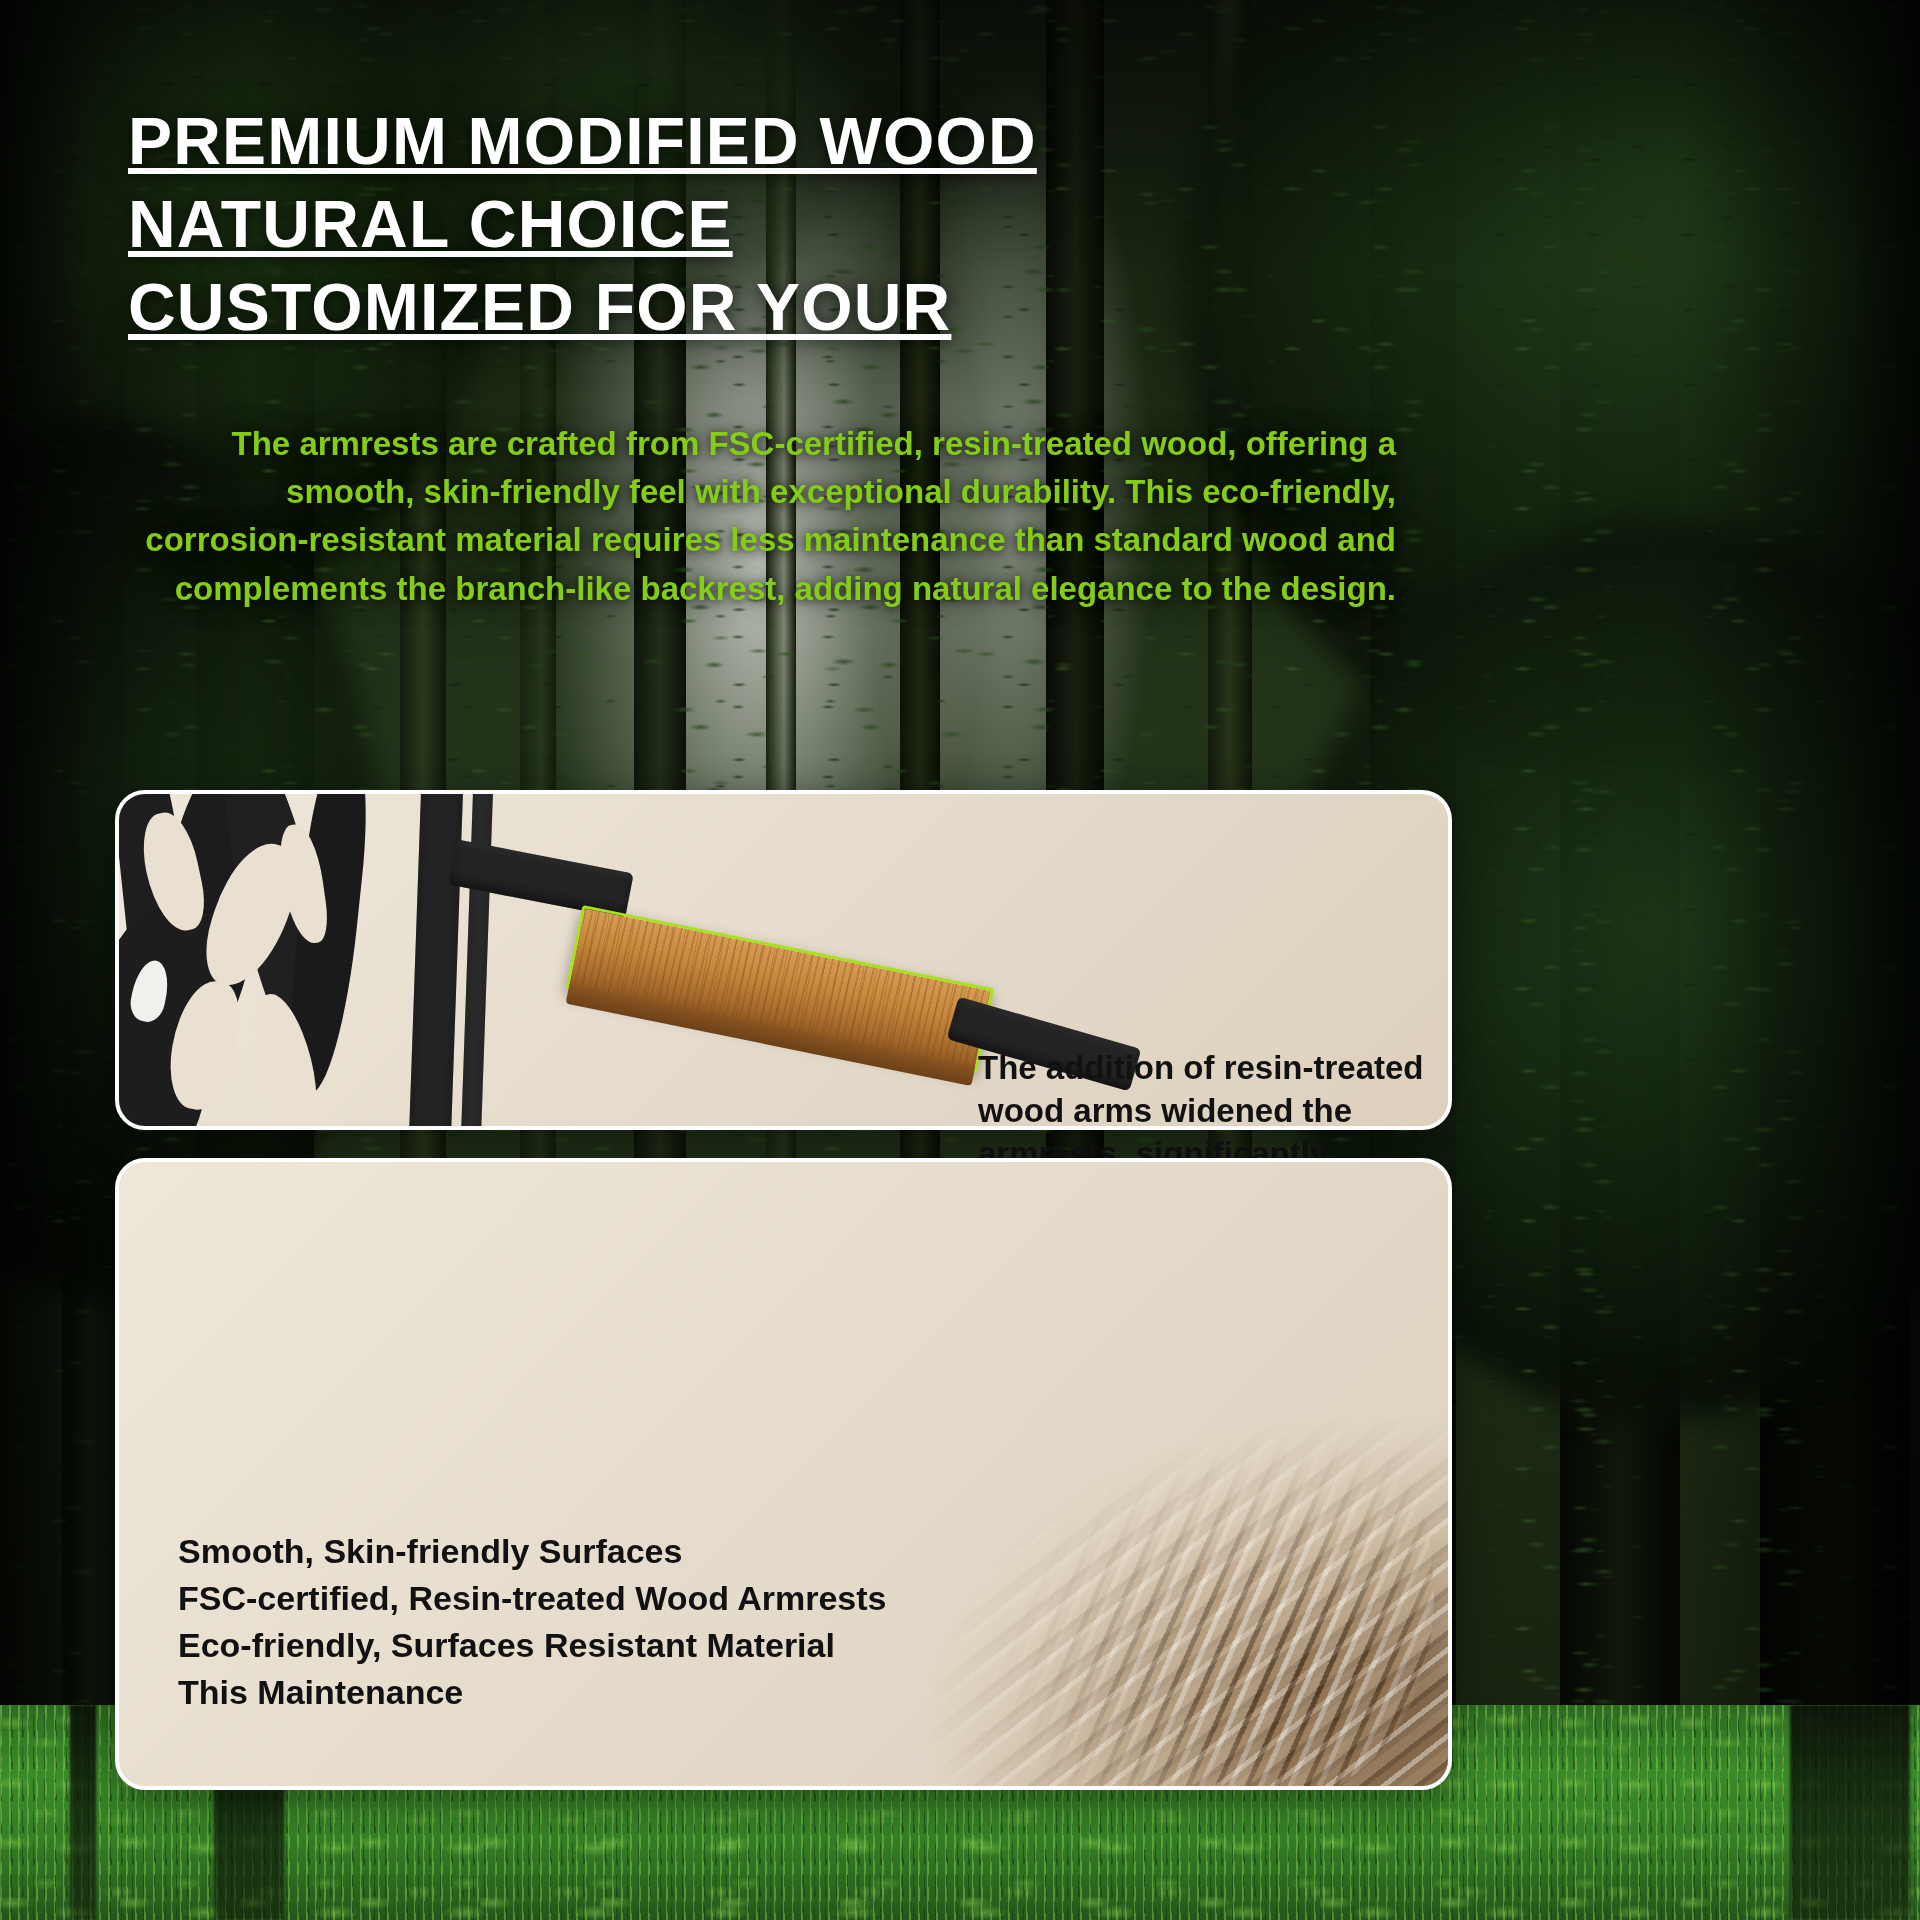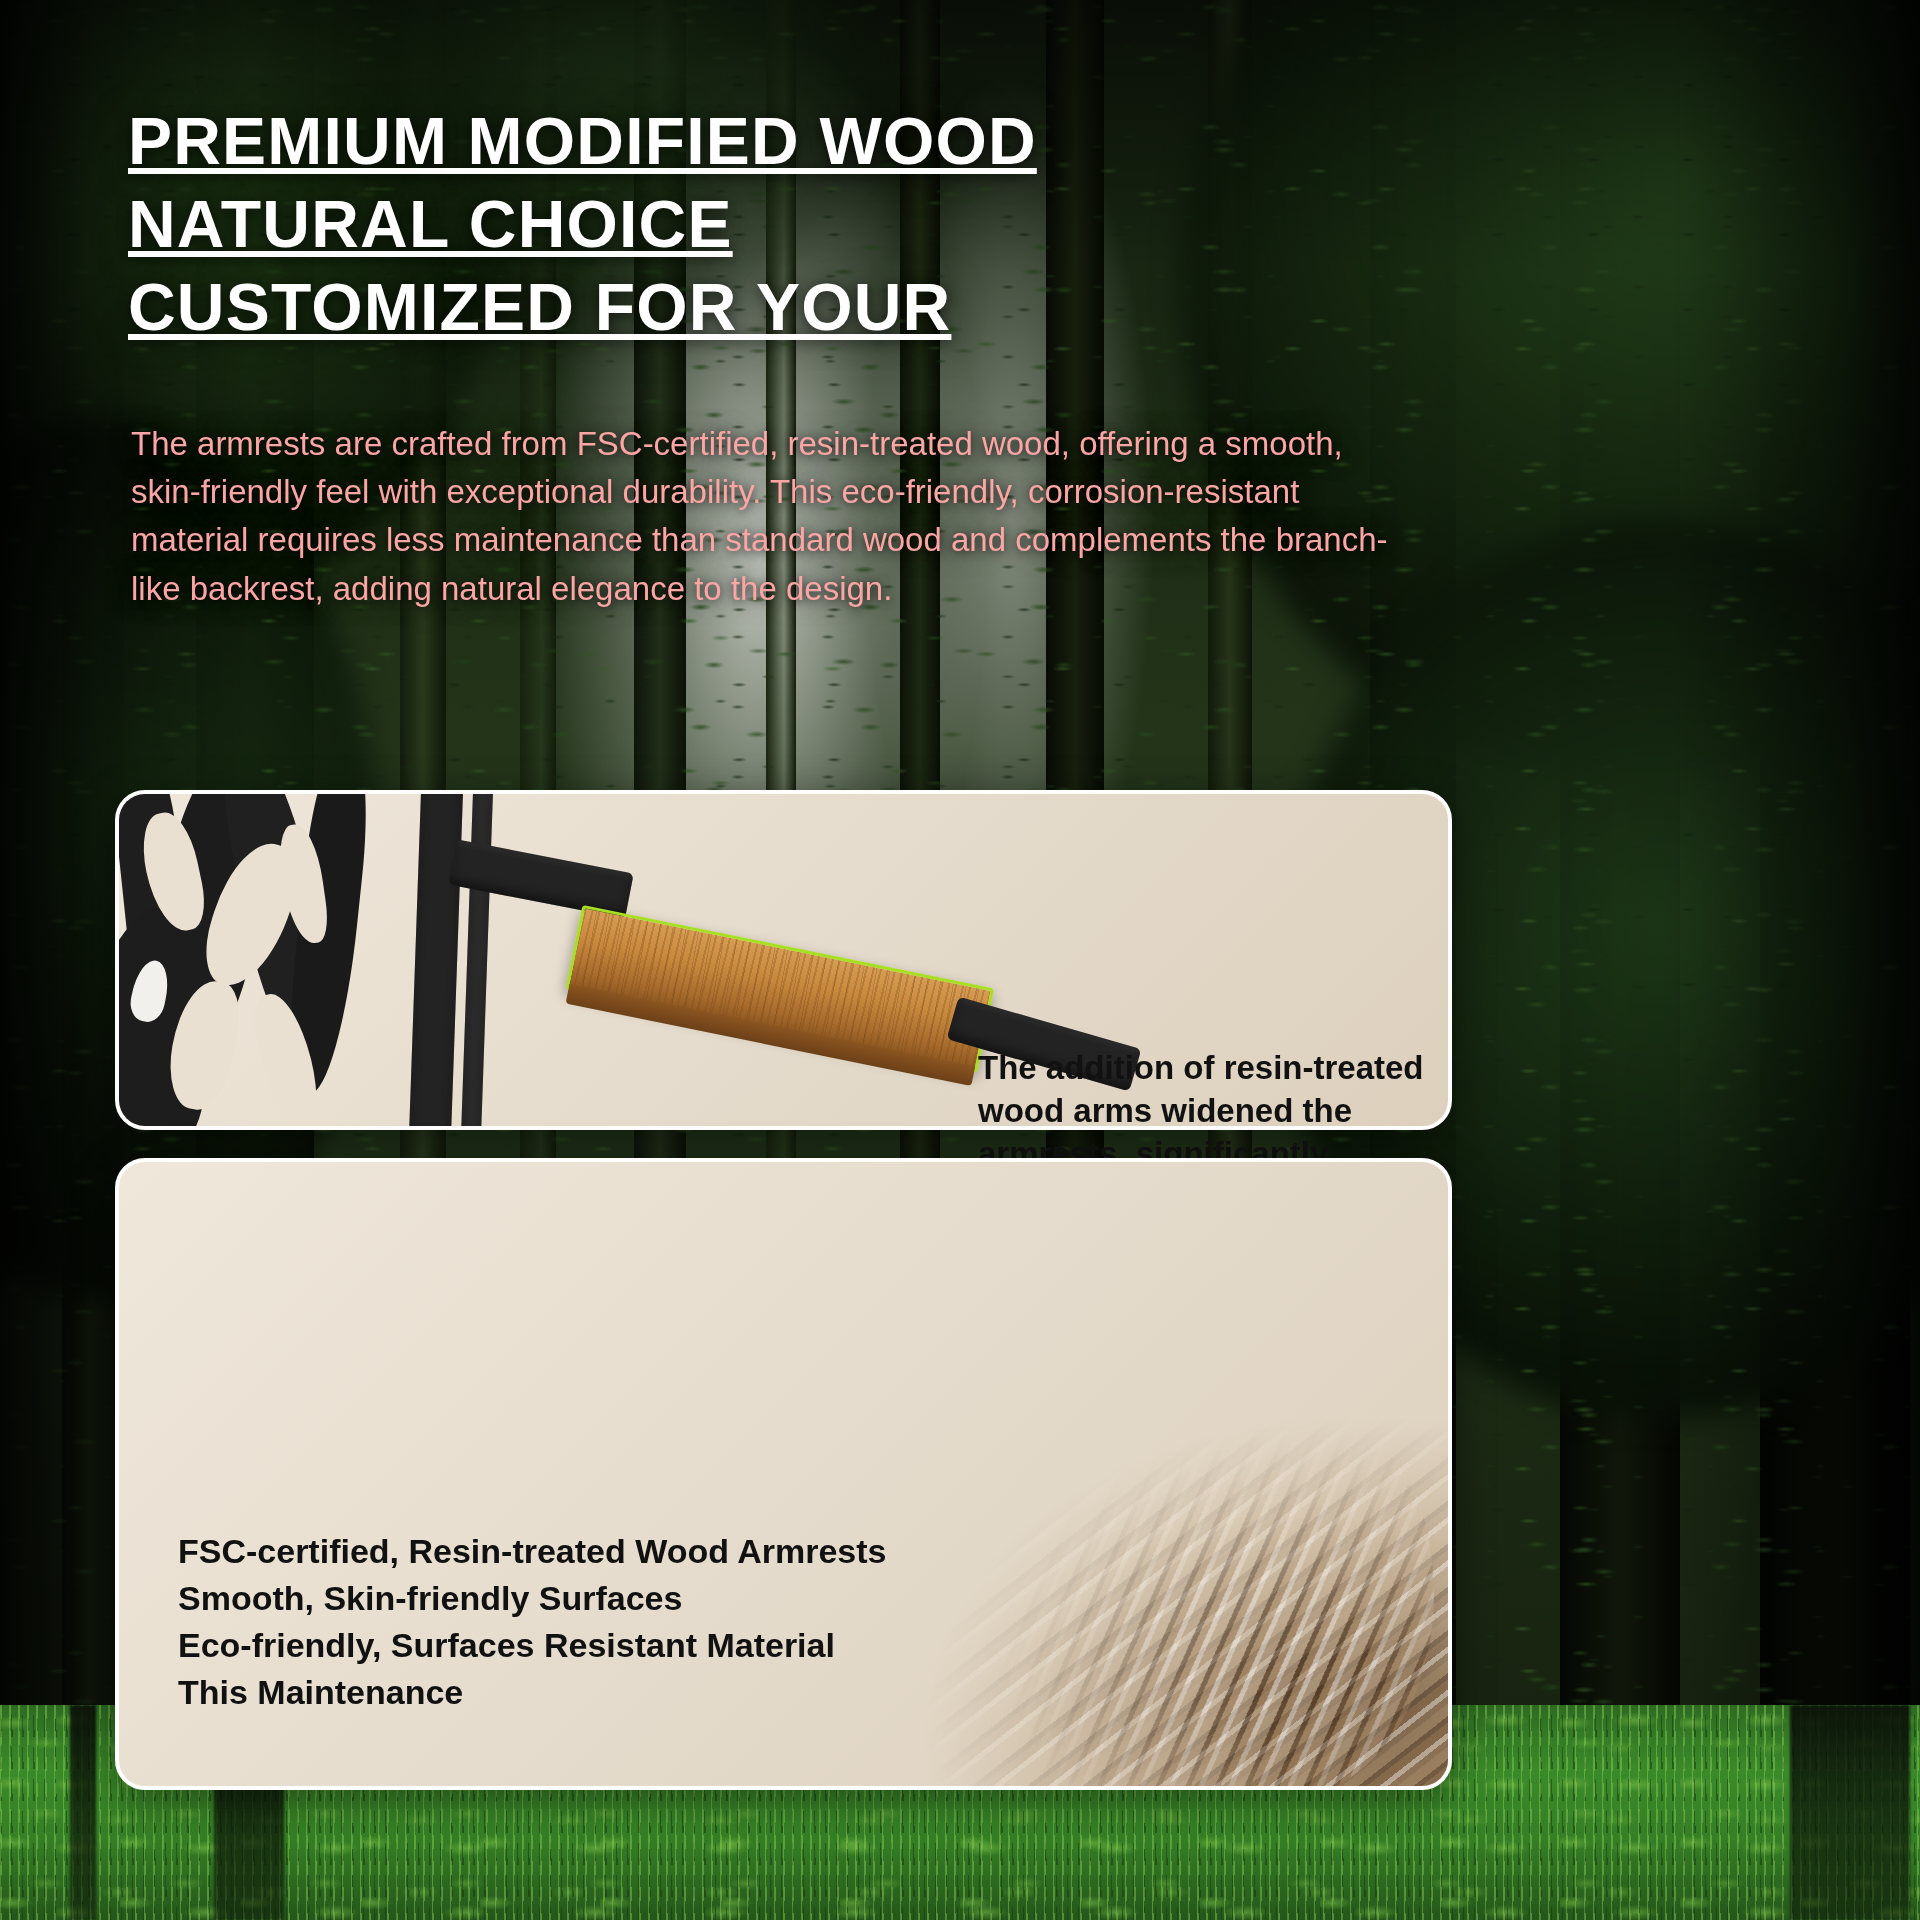--- a/index.html
+++ b/index.html
@@ -93,22 +93,23 @@
     position:absolute; left:128px; top:100px; width:1300px;
     color:#ffffff; font-weight:700; font-size:66px; line-height:1.26;
     letter-spacing:1.2px; text-transform:uppercase;
     text-shadow:0 2px 14px rgba(0,0,0,0.62), 0 0 40px rgba(0,0,0,0.35);
     text-decoration:underline;
   }
   .headline .ln { display:block; white-space:nowrap; }
 
   .intro {
     position:absolute; left:131px; top:420px; width:1265px;
-    color:#fca5a5; font-size:33px; line-height:1.46; font-weight:400;
+    color:#84cc16; font-size:33px; line-height:1.46; font-weight:700;
     text-shadow:0 1px 10px rgba(0,0,0,0.75), 0 0 26px rgba(0,0,0,0.5);
+    text-align:right;
   }
 
   
   .card {
     position:absolute;
     border:4px solid #ffffff;
     border-radius:30px;
     overflow:hidden;
     background:linear-gradient(135deg,#efe7da 0%, #e5dccd 48%, #ddd0bd 100%);
     box-shadow:0 10px 42px rgba(0,0,0,0.45);
@@ -275,19 +276,19 @@
 
   <div class="card1-text">The addition of resin-treated wood arms widened the armrests, significantly enhancing comfort.</div>
 
   <div class="card" id="card-features" style="height:632px;">
     <div class="grain">
       <div class="grain-swirl"></div>
     </div>
   </div>
 
   <div class="features" style="top:1528px;">
+    <span class="f-line">Smooth, Skin-friendly Surfaces</span>
     <span class="f-line">FSC-certified, Resin-treated Wood Armrests</span>
-    <span class="f-line">Smooth, Skin-friendly Surfaces</span>
     <span class="f-line">Eco-friendly, Surfaces Resistant Material</span>
     <span class="f-line">This Maintenance</span>
   </div>
 
 </div>
 
 </body></html>

